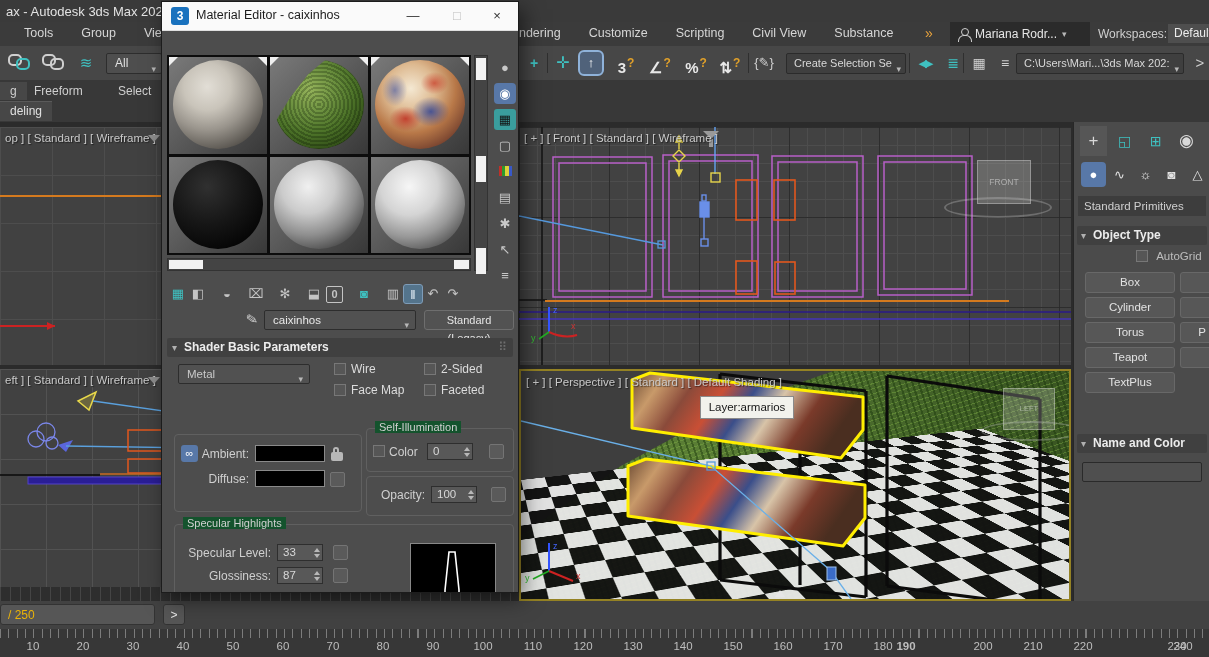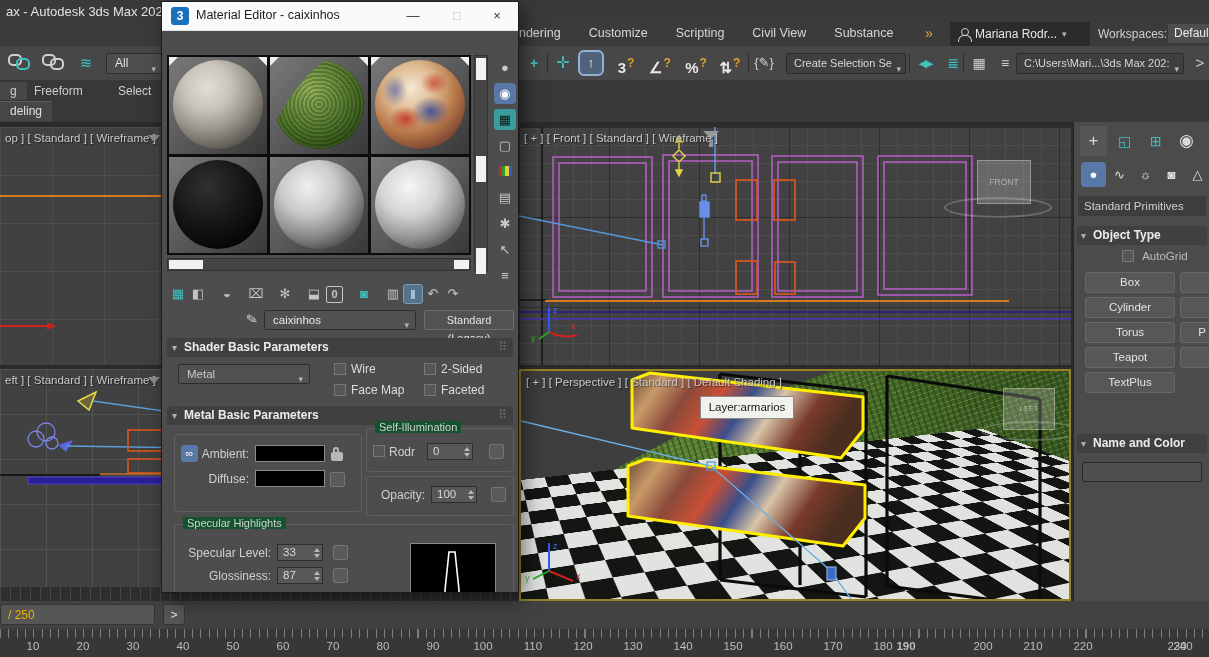--- a/index.html
+++ b/index.html
@@ -82,21 +82,21 @@
   .cmdpanel{left:1073px;top:0px;width:136px;height:479px;background:#4b4b4b;border-left:1px solid #272727;box-sizing:border-box;}
   .ctab{position:absolute;top:4px;width:27px;height:30px;text-align:center;line-height:30px;font-size:17px;color:#d8d8d8;}
   .ctab.active{background:#565656;}
   .ctab.tealic{color:#3fc1c1;font-size:14px;}
   .cstab{position:absolute;top:40px;width:25px;height:25px;text-align:center;line-height:25px;font-size:13px;color:#e2e2e2;}
   .cstab.active{background:#5878a8;border-radius:4px;color:#fff;}
   .catbar{position:absolute;left:4px;top:74px;width:128px;height:20px;background:#3d3d3d;color:#cfcfcf;font-size:11.5px;line-height:20px;padding-left:6px;box-sizing:border-box;}
   .roll-h{position:absolute;left:3px;width:130px;height:19px;background:#404040;border-radius:2px;color:#ececec;font-weight:bold;font-size:12px;line-height:19px;padding-left:16px;box-sizing:border-box;}
   .roll-h::before{content:"▾";position:absolute;left:4px;top:0;color:#b0b0b0;font-weight:normal;font-size:10px;}
   .cb{display:inline-block;width:12px;height:12px;background:#565656;border:1px solid #777;box-sizing:border-box;vertical-align:-2px;}
-  .agrow{position:absolute;left:48px;top:128px;font-size:11.5px;color:#bdbdbd;}
+  .agrow{position:absolute;left:62px;top:128px;font-size:11.5px;color:#bdbdbd;}
   #prim-rows{position:absolute;left:0;top:148px;width:136px;}
   .prow{position:relative;height:25px;}
   .pbtn{position:absolute;top:2px;height:21px;background:#575757;border:1px solid #686868;border-radius:3px;color:#e2e2e2;font-size:11.5px;text-align:center;line-height:19px;box-sizing:border-box;}
   .pbtn.l{left:11px;width:90px;}
   .pbtn.r{left:106px;width:44px;}
   .namefield{position:absolute;left:8px;top:340px;width:120px;height:20px;background:#4f4f4f;border:1px solid #2a2a2a;border-radius:2px;box-sizing:border-box;}
   
   .trackbar{left:0;top:587px;width:519px;height:14px;background:#2e2e2e;
     background-image:repeating-linear-gradient(90deg,#454545 0 1px,transparent 1px 10px);}
   .tcaret{position:absolute;left:775px;top:590px;width:0;height:0;border-left:5px solid transparent;border-right:5px solid transparent;border-bottom:7px solid #e6e6e6;z-index:2;}
@@ -180,20 +180,21 @@
 </head>
 <body>
 
 <div class="stage">
 
   <div class="abs titlebar">
     <span class="ttl">ax - Autodesk 3ds Max 2023</span>
   </div>
 
   <div class="abs menubar">
+    <span id="menu-left"><span class="menu-item">Tools</span><span class="menu-item">Group</span><span class="menu-item">Vie</span></span>
     <span id="menu-right"><span class="menu-item">endering</span><span class="menu-item">Customize</span><span class="menu-item">Scripting</span><span class="menu-item">Civil View</span><span class="menu-item">Substance</span></span>
     <span class="chev">»</span>
     <span class="userchip">
       <span class="person"></span>
       <span style="font-size:12px;color:#e6e6e6;">Mariana Rodr...</span>
       <span class="dd-arrow">▾</span>
     </span>
     <span class="wslabel">Workspaces:</span>
     <span class="wsval">Default</span>
   </div>
@@ -511,36 +512,35 @@
 
     <div class="me-roll" style="top:336px;">Shader Basic Parameters</div>
     <span class="shaderdrop"><span>Metal</span><span class="dd-arrow">▾</span></span>
     <div id="shader-checks">
         <span class="chk"><span class="cb"></span><span>Wire</span></span>
         <span class="chk"><span class="cb"></span><span>2-Sided</span></span>
         <span class="chk"><span class="cb"></span><span>Face Map</span></span>
         <span class="chk"><span class="cb"></span><span>Faceted</span></span>
       </div>
 
-    <div class="me-roll" style="top:404px;">Metal Basic Parameters</div>
 
     <div class="grp" style="left:12px;top:432px;width:186px;height:76px;">
       <span class="lockchain" style="left:6px;top:10px;">∞</span>
       <span class="flabel" style="left:26px;top:12px;width:48px;">Ambient:</span>
       <span class="swatch" style="left:80px;top:10px;"></span>
       <span class="flabel" style="left:26px;top:37px;width:48px;">Diffuse:</span>
       <span class="swatch" style="left:80px;top:35px;"></span>
       <span class="padlock" style="left:156px;top:17px;"></span>
       <span class="mapbtn" style="left:155px;top:37px;"></span>
     </div>
 
     <div class="grp" style="left:204px;top:426px;width:146px;height:42px;">
       <span class="legend">Self-Illumination</span>
       <span class="cb" style="position:absolute;left:6px;top:16px;"></span>
-      <span class="flabel" style="left:22px;top:16px;text-align:left;">Rodr</span>
+      <span class="flabel" style="left:22px;top:16px;text-align:left;">Color</span>
       <span class="spin" style="left:60px;top:14px;"><span>0</span><span class="arrs">
             <span class="sp-up"></span>
             <span class="sp-dn"></span>
           </span></span>
       <span class="mapbtn" style="left:122px;top:15px;"></span>
     </div>
 
     <div class="grp" style="left:204px;top:474px;width:146px;height:38px;">
       <span class="flabel" style="left:0px;top:11px;width:58px;">Opacity:</span>
       <span class="spin" style="left:64px;top:9px;"><span>100</span><span class="arrs">

